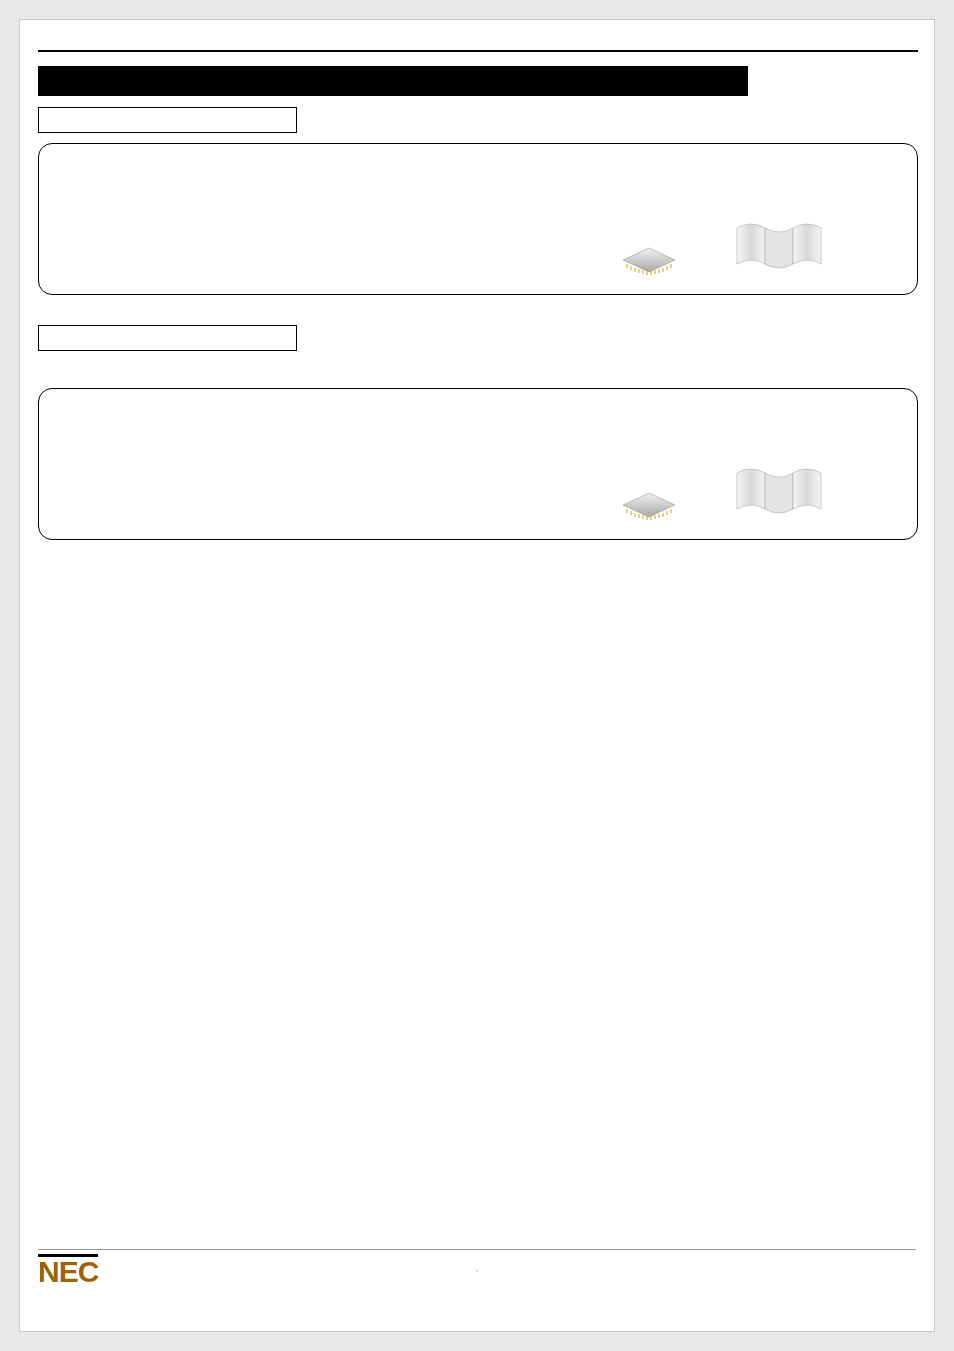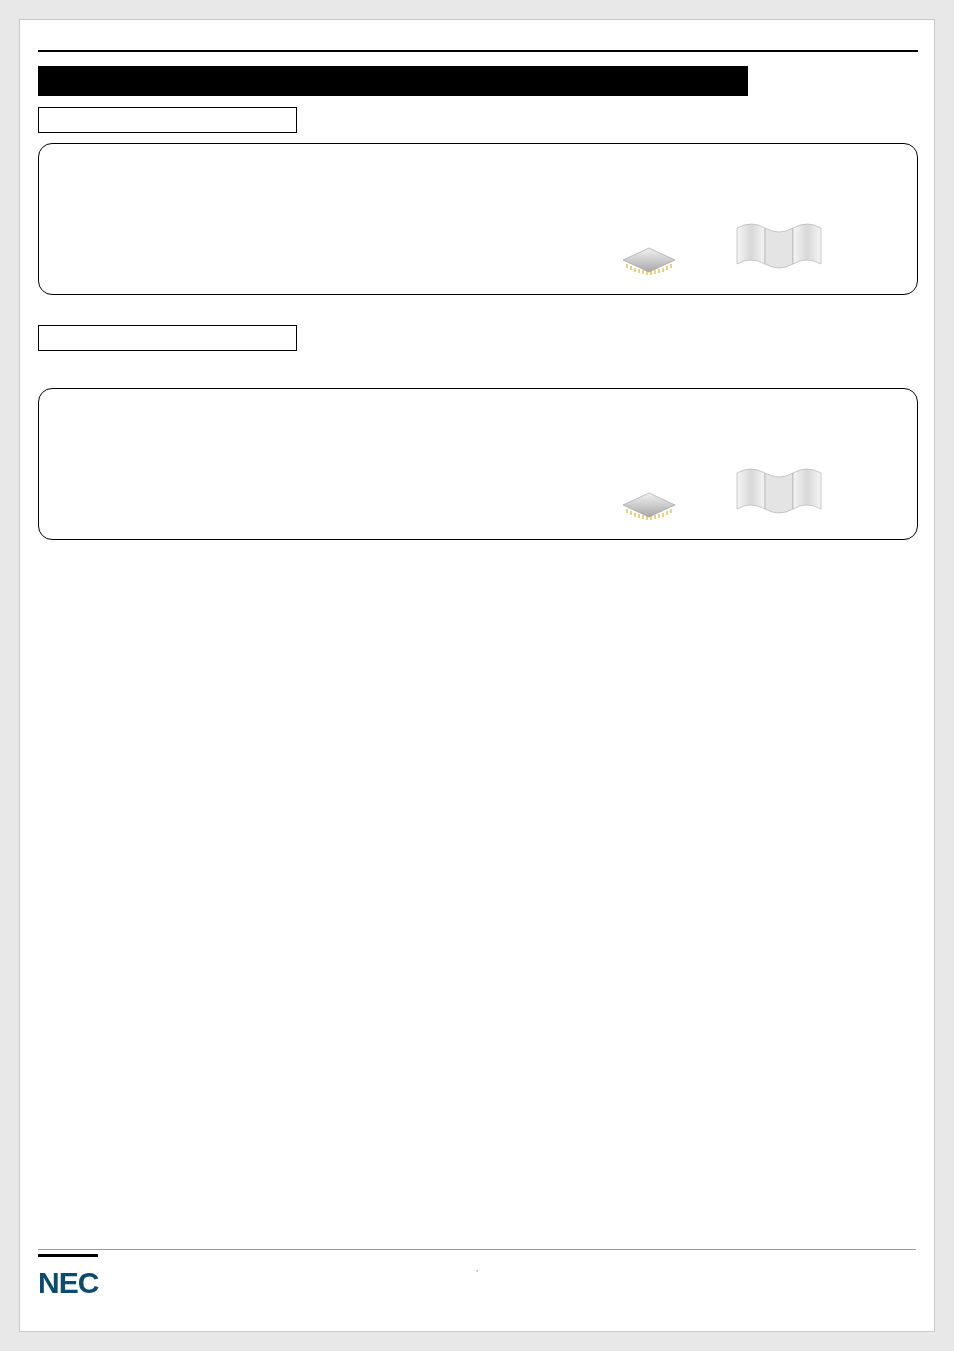--- a/index.html
+++ b/index.html
@@ -67,25 +67,25 @@
     border-top: 1px solid #999;
     width: 100%;
     height: 0;
     margin-bottom: 4px;
   }
   .nec-logo {
     font-family: "Arial Black", Arial, sans-serif;
     font-weight: 900;
     font-size: 30px;
     letter-spacing: -1px;
-    color: #0c4a6e;
+    color: #a16207;
     display: inline-block;
     border-top: 3px solid #000;
     line-height: 1;
-    padding-top: 11px;
+    padding-top: 0px;
   }
   .page-mark {
     position: absolute;
     left: 50%;
     transform: translateX(-50%);
     bottom: 58px;
     font-size: 9px;
     color: #888;
     font-family: serif;
   }

